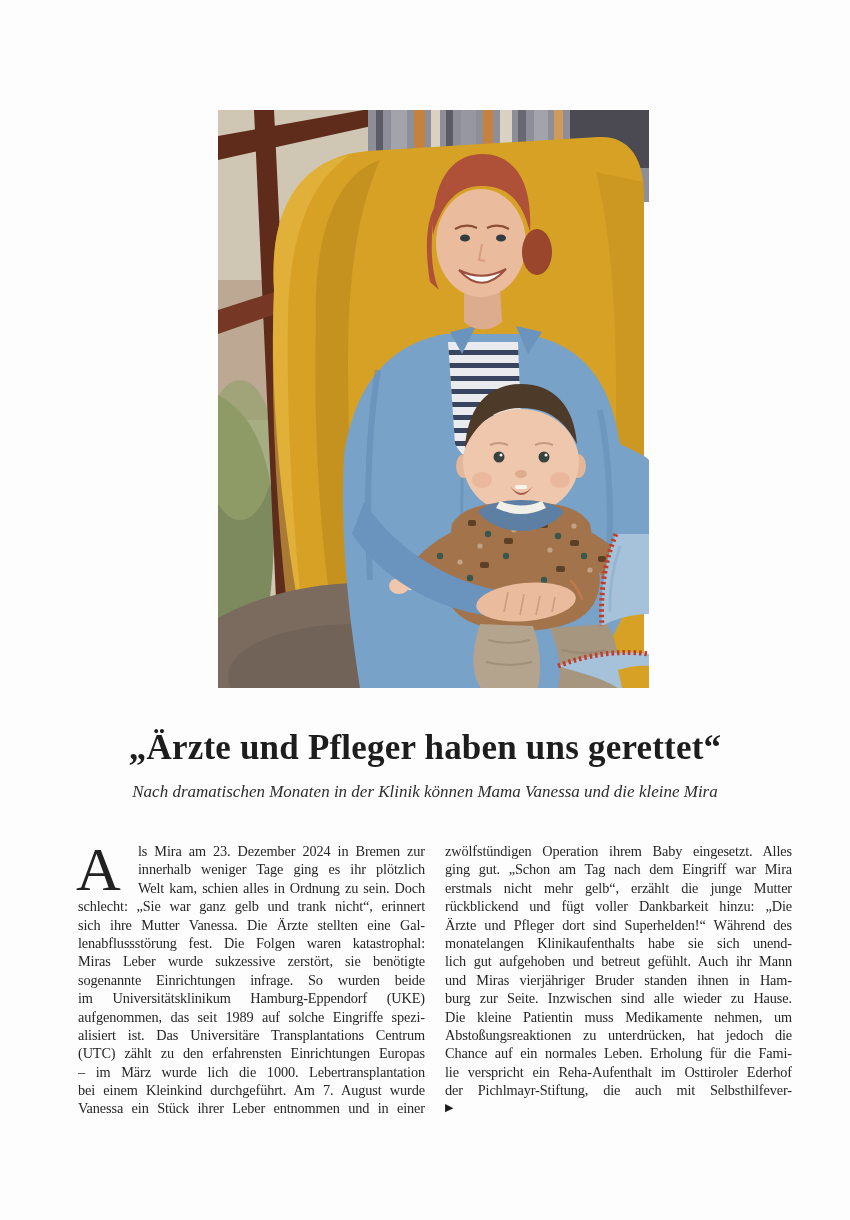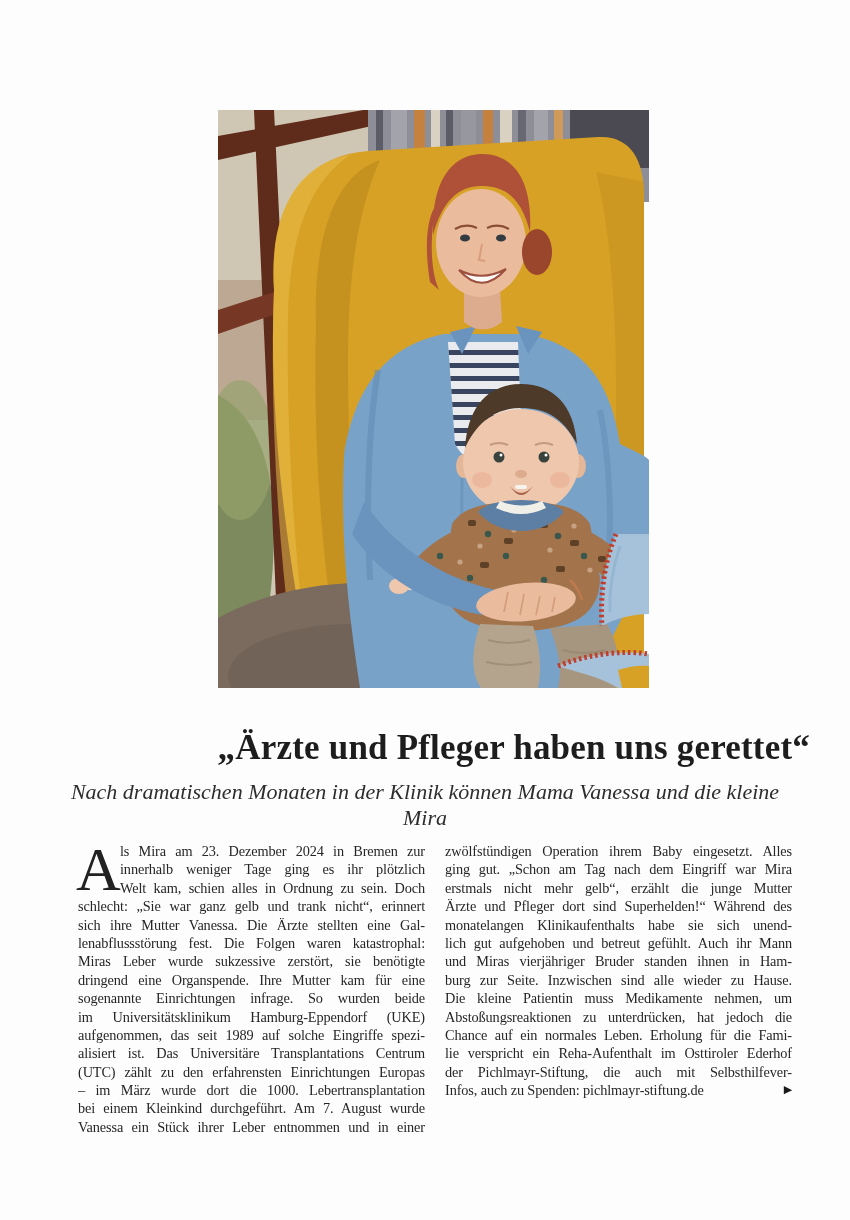--- a/index.html
+++ b/index.html
@@ -8,40 +8,40 @@
     background:#fdfdfd; overflow:hidden;
     font-family:"Liberation Serif", serif;
   }
   .photo {
     position:absolute; left:218px; top:110px; width:431px; height:578px;
     overflow:hidden;
   }
   .photo svg { display:block; }
   .headline {
     position:absolute; left:40px; right:40px; top:727px;
-    text-align:right; font-size:35px; font-weight:700;
+    text-align:center; font-size:35px; font-weight:700;
     color:#1d1d1d; letter-spacing:0.2px; line-height:42px;
   }
   .subhead {
     position:absolute; left:60px; right:60px; top:779px;
-    text-align:center; font-style:italic; font-size:22px;
+    text-align:center; font-style:italic; font-size:17px;
     line-height:26px; color:#2d2d2d;
   }
   .body-text {
     position:absolute; left:78px; top:842px; width:714px;
     display:flex; gap:20px;
     font-size:14.3px; letter-spacing:-0.12px; color:#262626;
   }
   .col { width:347px; position:relative; }
   .bline {
     height:18.4px; line-height:18.4px;
     text-align:justify; text-align-last:justify;
     overflow:hidden;
   }
-  .bline.indent { margin-left:42px;font-family:Liberation Serif, serif; }
+  .bline.indent { margin-left:60px;font-family:Liberation Serif, serif; }
   .bline.lastline {
     display:flex; justify-content:space-between; align-items:center;
     text-align:left; text-align-last:left;
   }
   .dropcap {
     position:absolute; left:-2px; top:2px;
     font-size:62px; line-height:50px; color:#222222;
   }
   .more-arrow {
     font-family:"DejaVu Sans", sans-serif;
@@ -211,46 +211,45 @@
   <div class="body-text">
     <div class="col">
       <span class="dropcap">A</span>
     <div class="bline indent">ls Mira am 23. Dezember 2024 in Bremen zur</div>
         <div class="bline indent">innerhalb weniger Tage ging es ihr plötzlich</div>
         <div class="bline indent">Welt kam, schien alles in Ordnung zu sein. Doch</div>
         <div class="bline">schlecht: „Sie war ganz gelb und trank nicht“, erinnert</div>
         <div class="bline">sich ihre Mutter Vanessa. Die Ärzte stellten eine Gal-</div>
         <div class="bline">lenabflussstörung fest. Die Folgen waren katastrophal:</div>
         <div class="bline">Miras Leber wurde sukzessive zerstört, sie benötigte</div>
-        <div class="bline">dringend eine Organspende. Ihre Mutter kam für eine</div>
         <div class="bline">sogenannte Einrichtungen infrage. So wurden beide</div>
         <div class="bline">im Universitätsklinikum Hamburg-Eppendorf (UKE)</div>
         <div class="bline">aufgenommen, das seit 1989 auf solche Eingriffe spezi-</div>
         <div class="bline">alisiert ist. Das Universitäre Transplantations Centrum</div>
         <div class="bline">(UTC) zählt zu den erfahrensten Einrichtungen Europas</div>
-        <div class="bline">– im März wurde dort die 1000. Lebertransplantation</div>
+        <div class="bline">– im März wurde lich die 1000. Lebertransplantation</div>
         <div class="bline">bei einem Kleinkind durchgeführt. Am 7. August wurde</div>
         <div class="bline">Vanessa ein Stück ihrer Leber entnommen und in einer</div>
       </div>
     <div class="col">
         <div class="bline">zwölfstündigen Operation ihrem Baby eingesetzt. Alles</div>
         <div class="bline">ging gut. „Schon am Tag nach dem Eingriff war Mira</div>
         <div class="bline">erstmals nicht mehr gelb“, erzählt die junge Mutter</div>
+        <div class="bline">rückblickend und fügt voller Dankbarkeit hinzu: „Die</div>
         <div class="bline">Ärzte und Pfleger dort sind Superhelden!“ Während des</div>
         <div class="bline">monatelangen Klinikaufenthalts habe sie sich unend-</div>
         <div class="bline">lich gut aufgehoben und betreut gefühlt. Auch ihr Mann</div>
         <div class="bline">und Miras vierjähriger Bruder standen ihnen in Ham-</div>
         <div class="bline">burg zur Seite. Inzwischen sind alle wieder zu Hause.</div>
         <div class="bline">Die kleine Patientin muss Medikamente nehmen, um</div>
         <div class="bline">Abstoßungsreaktionen zu unterdrücken, hat jedoch die</div>
         <div class="bline">Chance auf ein normales Leben. Erholung für die Fami-</div>
         <div class="bline">lie verspricht ein Reha-Aufenthalt im Osttiroler Ederhof</div>
         <div class="bline">der Pichlmayr-Stiftung, die auch mit Selbsthilfever-</div>
         <div class="bline lastline">
-          <span>Infos, auch zu Spenden: pichlmayr-stiftung.de</span>
           <span class="more-arrow">▶</span>
         </div>
       </div>
   </div>
 
   <div class="pagenum">17</div>
 
 </div>
 
 </body></html>

